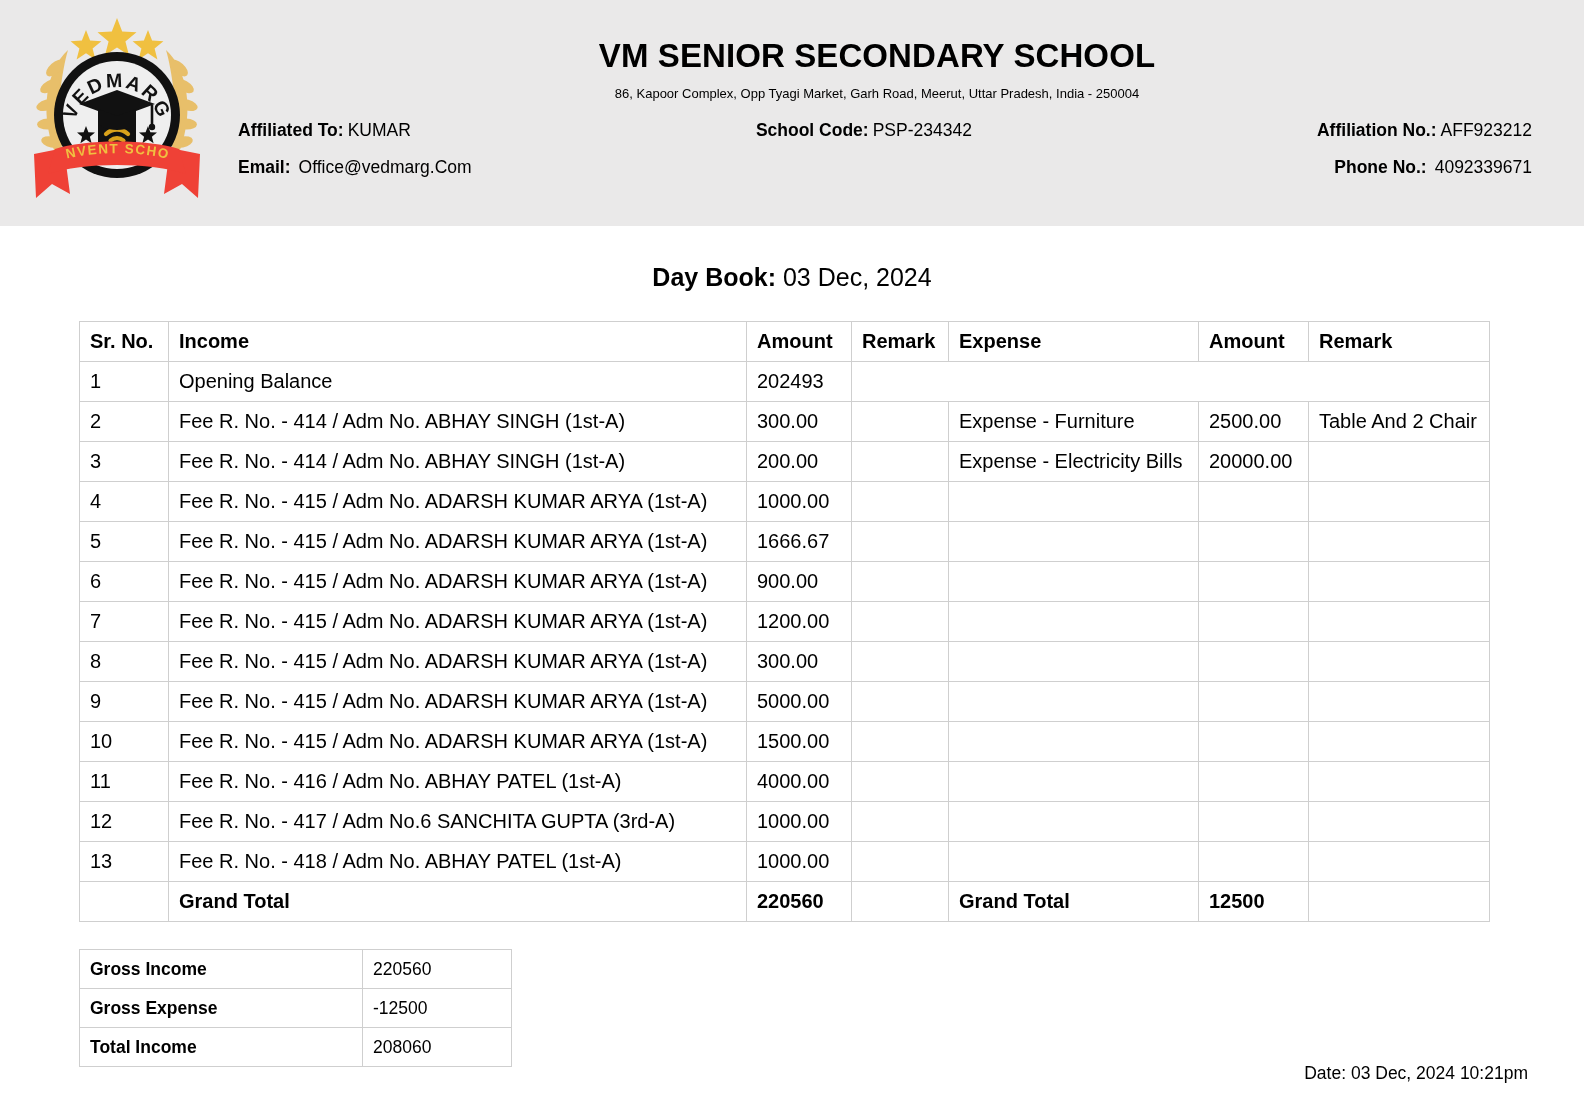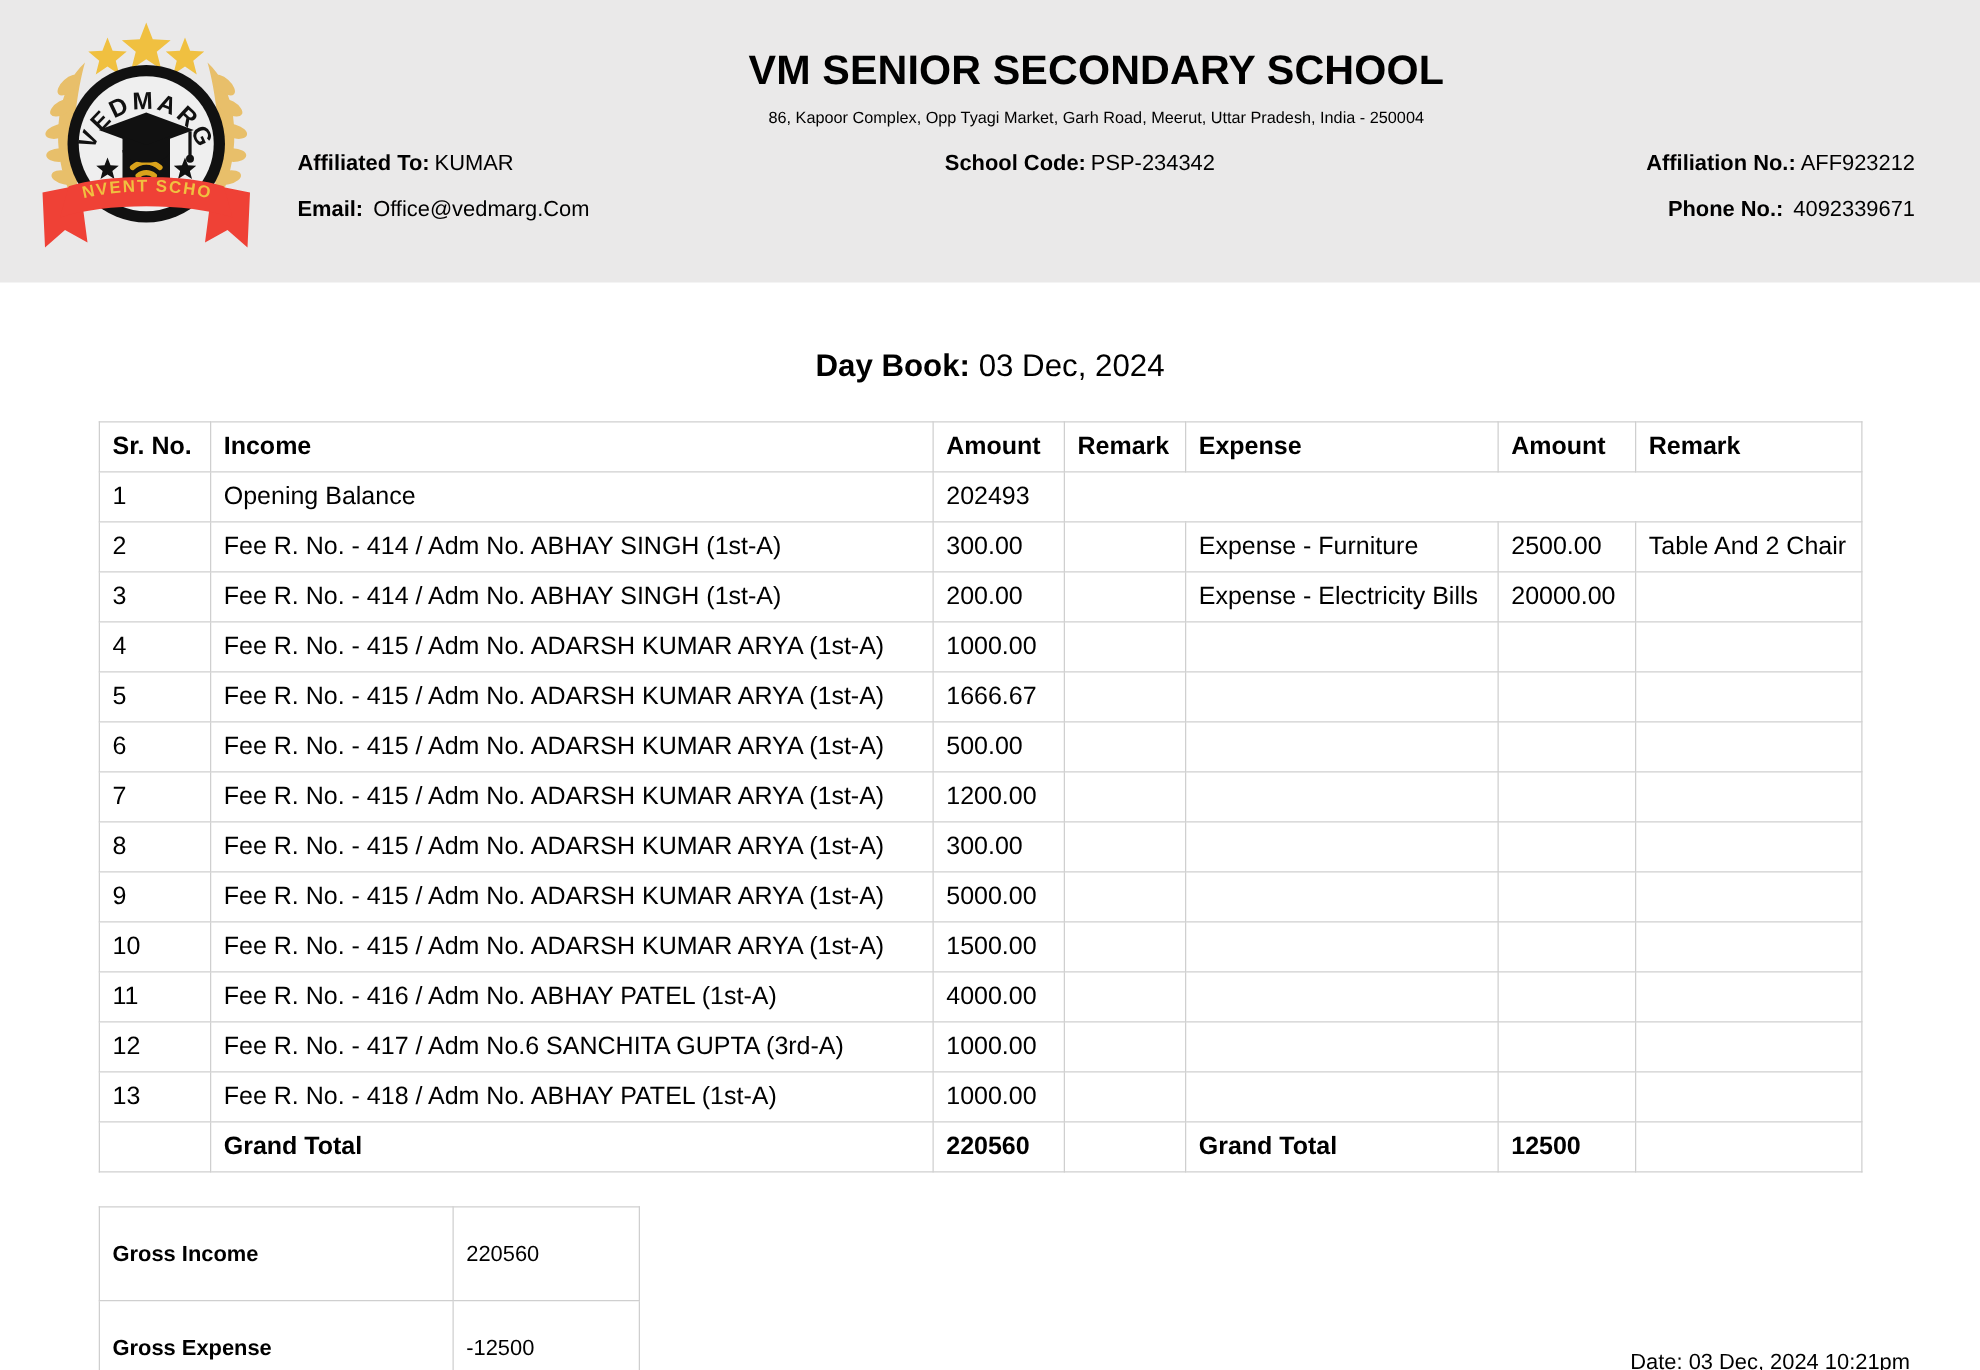--- a/index.html
+++ b/index.html
@@ -73,21 +73,21 @@
   .meta-v { font-weight: normal; }
   .gap-sm { display: inline-block; width: 4px; }
 
   
   .sheet {
     position: relative;
     background: #ffffff;
   }
 
   .daybook-title {
-    margin: 16px;
+    margin: 0;
     padding-top: 36px;
     text-align: center;
     font-size: 25px;
     font-weight: normal;
     line-height: 1.2;
   }
   .daybook-title .lbl { font-weight: bold; }
 
   .table-zone {
     margin: 29px 0 0 79px;
@@ -130,21 +130,21 @@
   .summary-zone {
     margin: 27px 0 0 79px;
   }
   table.summary {
     border-collapse: collapse;
     table-layout: fixed;
     font-size: 17.5px;
   }
   table.summary td {
     border: 1px solid #cfcfcf;
-    padding: 26px 10px;
+    padding: 8px 10px;
     height: 22px;
     background: #ffffff;
     white-space: nowrap;
   }
   table.summary td.s-label { width: 262px; font-weight: bold; }
   table.summary td.s-value { width: 128px; font-weight: normal; }
 
   .footer-date {
     position: absolute;
     right: 56px;
@@ -332,21 +332,21 @@
             <td>Fee R. No. - 415 / Adm No. ADARSH KUMAR ARYA (1st-A)</td>
             <td class="num">1666.67</td>
             <td></td>
             <td></td>
             <td class="num"></td>
             <td></td>
           </tr>
           <tr>
             <td>6</td>
             <td>Fee R. No. - 415 / Adm No. ADARSH KUMAR ARYA (1st-A)</td>
-            <td class="num">500.00</td>
+            <td class="num">900.00</td>
             <td></td>
             <td></td>
             <td class="num"></td>
             <td></td>
           </tr>
           <tr>
             <td>7</td>
             <td>Fee R. No. - 415 / Adm No. ADARSH KUMAR ARYA (1st-A)</td>
             <td class="num">1200.00</td>
             <td></td>

